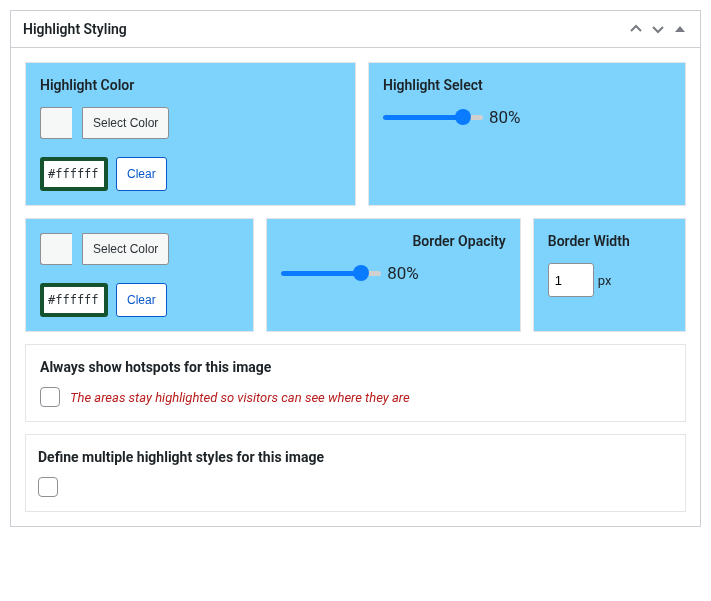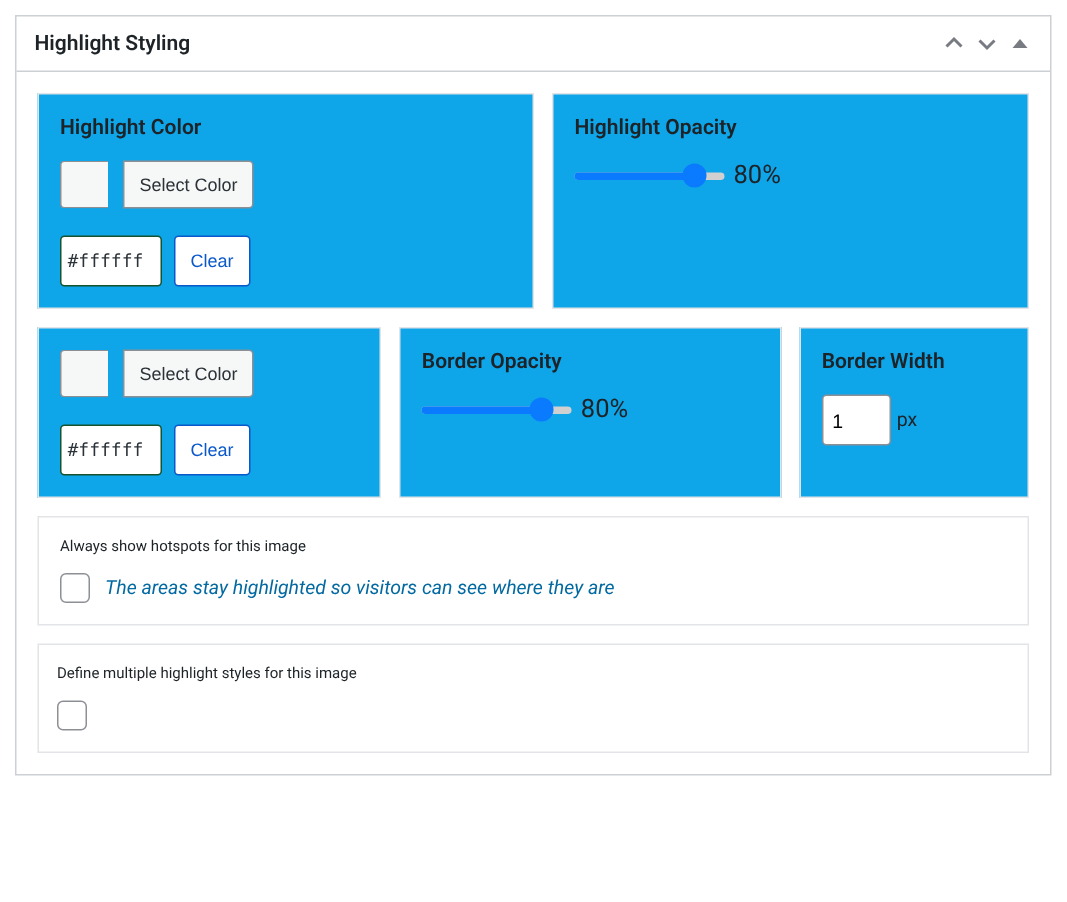--- a/index.html
+++ b/index.html
@@ -41,21 +41,21 @@
     .panel-body {
       padding: 14px;
     }
     .row {
       display: flex;
       gap: 12px;
       margin-bottom: 12px;
     }
     .card {
       border: 1px solid #e2e4e7;
-      background: #0ea5e9;
+      background: #7dd3fc;
       padding: 14px;
     }
     .card-title {
       font-size: 14px;
       font-weight: 600;
       margin-bottom: 14px;
     }
     .color-picker-row {
       display: flex;
       gap: 10px;
@@ -81,21 +81,21 @@
     }
     .hex-row {
       display: flex;
       gap: 8px;
       align-items: center;
     }
     .hex-input {
       width: 68px;
       height: 34px;
       padding: 4px;
-      border: 1px solid #14532d;
+      border: 4px solid #14532d;
       border-radius: 3px;
       font-family: monospace;
       font-size: 12px;
       color: #2c3338;
     }
     .clear-btn {
       height: 34px;
       padding: 0 10px;
       border: 1px solid #0a58ca;
       background: #fff;
@@ -149,48 +149,48 @@
       border-radius: 3px;
       font-size: 13px;
     }
     .unit { font-size: 13px; color: #1d2327; }
     .checkbox-card {
       border: 1px solid #e2e4e7;
       padding: 14px;
       margin-bottom: 12px;
     }
     .checkbox-title {
-      font-size: 10px;
-      font-weight: 400;
+      font-size: 14px;
+      font-weight: 700;
       margin-bottom: 12px;
     }
     .checkbox-row {
       display: flex;
       align-items: center;
       gap: 10px;
     }
     .cb {
       width: 20px;
       height: 20px;
       border: 1px solid #8c8f94;
       border-radius: 4px;
       background: #fff;
       cursor: pointer;
       flex-shrink: 0;
     }
     .cb-desc {
       font-size: 13px;
       font-style: italic;
-      color: #0369a1;
+      color: #b91c1c;
     }
     
     .w-51  { width: 51%; }
     .w-49  { width: 49%; }
     .w-36  { width: 36%; }
-    .w-40  { width: 40%; }
+    .w-40  { width: 40%; text-align: right; }
     .w-24  { width: 24%; }
   </style>
 </head>
 <body>
 
 <div class="panel">
   <div class="panel-header">
     <div class="panel-title">Highlight Styling</div>
     <div class="panel-controls">
       <span>
@@ -220,21 +220,21 @@
           <button class="swatch-btn"></button>
           <button class="select-color-btn">Select Color</button>
         </div>
         <div class="hex-row">
           <input class="hex-input" value="#ffffff" style="">
           <button class="clear-btn">Clear</button>
         </div>
       </div>
 
       <div class="card w-49">
-        <div class="card-title">Highlight Opacity</div>
+        <div class="card-title">Highlight Select</div>
         <div class="slider-row">
           <div class="slider-track">
             <div class="slider-fill"></div>
             <div class="slider-thumb"></div>
           </div>
           <span class="slider-label">80%</span>
         </div>
       </div>
     </div>
 

